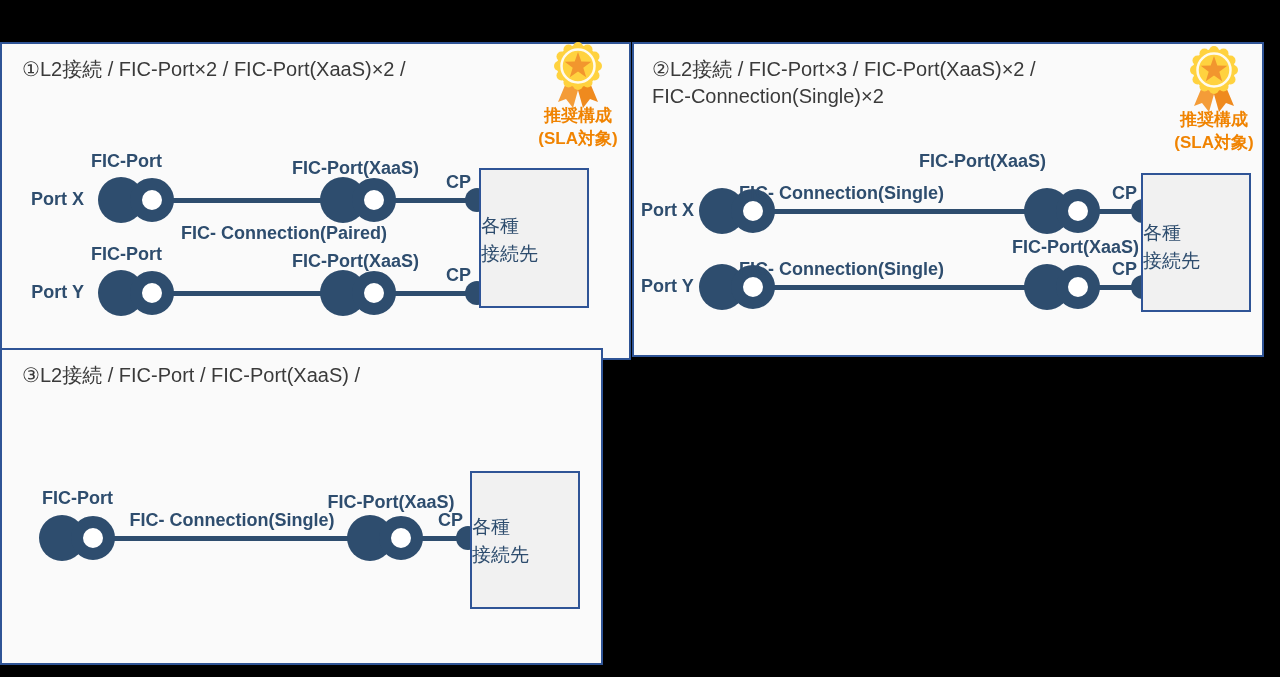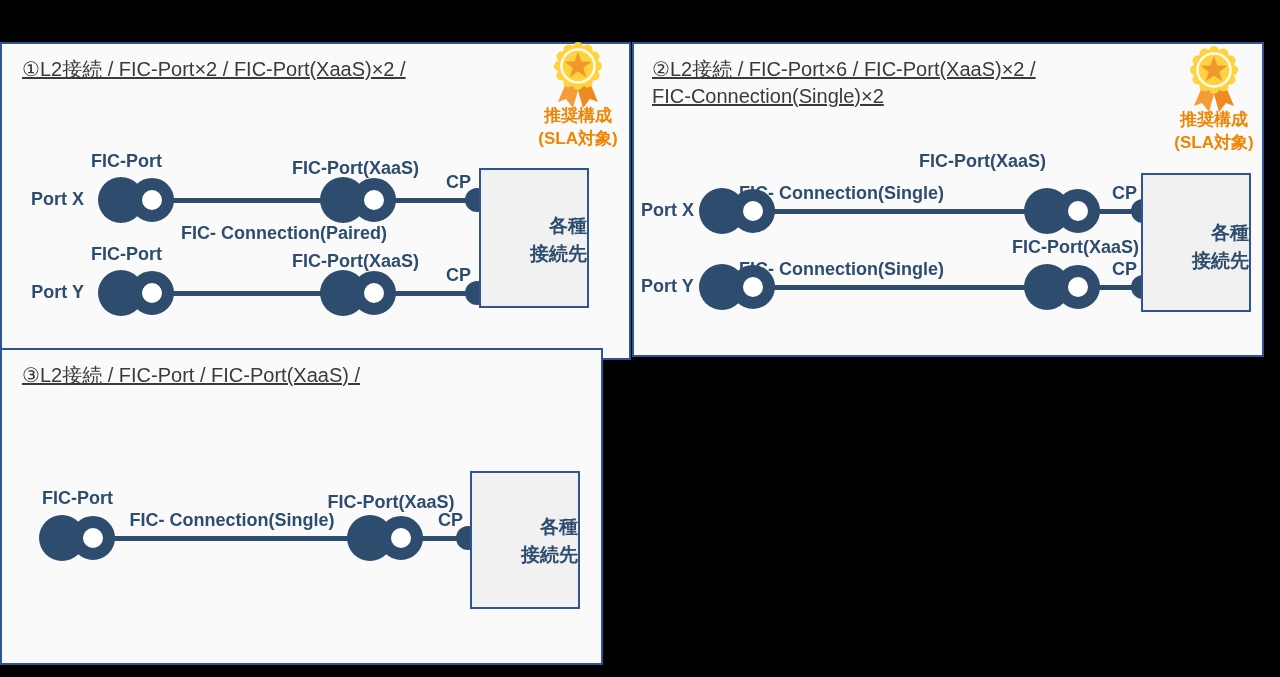--- a/index.html
+++ b/index.html
@@ -1,30 +1,30 @@
 <!DOCTYPE html>
 <html><head>
 <meta charset="utf-8">
 <style>
   html,body { margin:0; padding:0; background:#000; }
   .stage { position:relative; width:1280px; height:677px; background:#000; overflow:hidden;
            font-family:"Liberation Sans", sans-serif; }
   .panel { position:absolute; background:#fafafa; border:2px solid #2f5496; box-sizing:border-box; }
-  .ptitle { position:absolute; font-size:20px; line-height:27px; color:#3a3a3a; white-space:nowrap;text-decoration:underline; }
+  .ptitle { position:absolute; font-size:20px; line-height:27px; color:#3a3a3a; white-space:nowrap; }
   .dlabel { position:absolute; font-weight:bold; color:#2e4d6e; font-size:18px; line-height:19px; white-space:nowrap; }
   .centered { text-align:center; }
   .rightal { text-align:right; }
   .pair { position:absolute; display:flex; align-items:center; height:46px; }
   .cfill { width:46px; height:46px; background:#2e4d6e; border-radius:50%; flex:none; }
   .cring { width:44px; height:44px; border:12px solid #2e4d6e; background:#ffffff; border-radius:50%;
            box-sizing:border-box; margin-left:-14px; flex:none; }
   .wire { position:absolute; height:5px; background:#2e4d6e; }
   .cpdot { position:absolute; width:24px; height:24px; border-radius:50%; background:#2e4d6e; }
   .destbox { position:absolute; background:#f1f1f1; border:2px solid #2f5496; box-sizing:border-box;
-             text-align:right; font-weight:bold; color:#2e4d6e; font-size:19px; line-height:28px; }
+             text-align:left; font-weight:normal; color:#2e4d6e; font-size:19px; line-height:28px; }
   .medal { position:absolute; width:64px; height:70px; }
   .badge-text { position:absolute; text-align:center; font-weight:bold; color:#f08300;
                 font-size:17px; line-height:23px; }
 </style>
 </head>
 <body>
 
 <div class="stage">
 
   <div class="panel" style="left:0;top:42px;width:631px;height:318px">
@@ -95,21 +95,21 @@
     <div class="cpdot" style="left:463px;top:237px"></div>
 
     <div class="destbox" style="left:477px;top:124px;width:110px;height:140px;padding-top:42px">
       <div>各種</div>
       <div>接続先</div>
     </div>
   </div>
 
   <div class="panel" style="left:632px;top:42px;width:632px;height:315px">
     <div class="ptitle" style="left:18px;top:12px">
-      <div>②L2接続 / FIC-Port×6 / FIC-Port(XaaS)×2 /</div>
+      <div>②L2接続 / FIC-Port×3 / FIC-Port(XaaS)×2 /</div>
       <div>FIC-Connection(Single)×2</div>
     </div>
 
     <div class="medal" style="left:548px;top:0">
       <svg width="64" height="70" viewBox="0 0 64 70">
         <path d="M22 38 L34 43 L27 68 L20 59 L12 62 Z" fill="#f49c38"></path>
         <path d="M42 38 L30 43 L37 68 L44 59 L52 62 Z" fill="#ef8a1e"></path>
         <g fill="#ffd23f">
           <circle cx="51" cy="26" r="5"></circle>
             <circle cx="48.5" cy="35.5" r="5"></circle>

